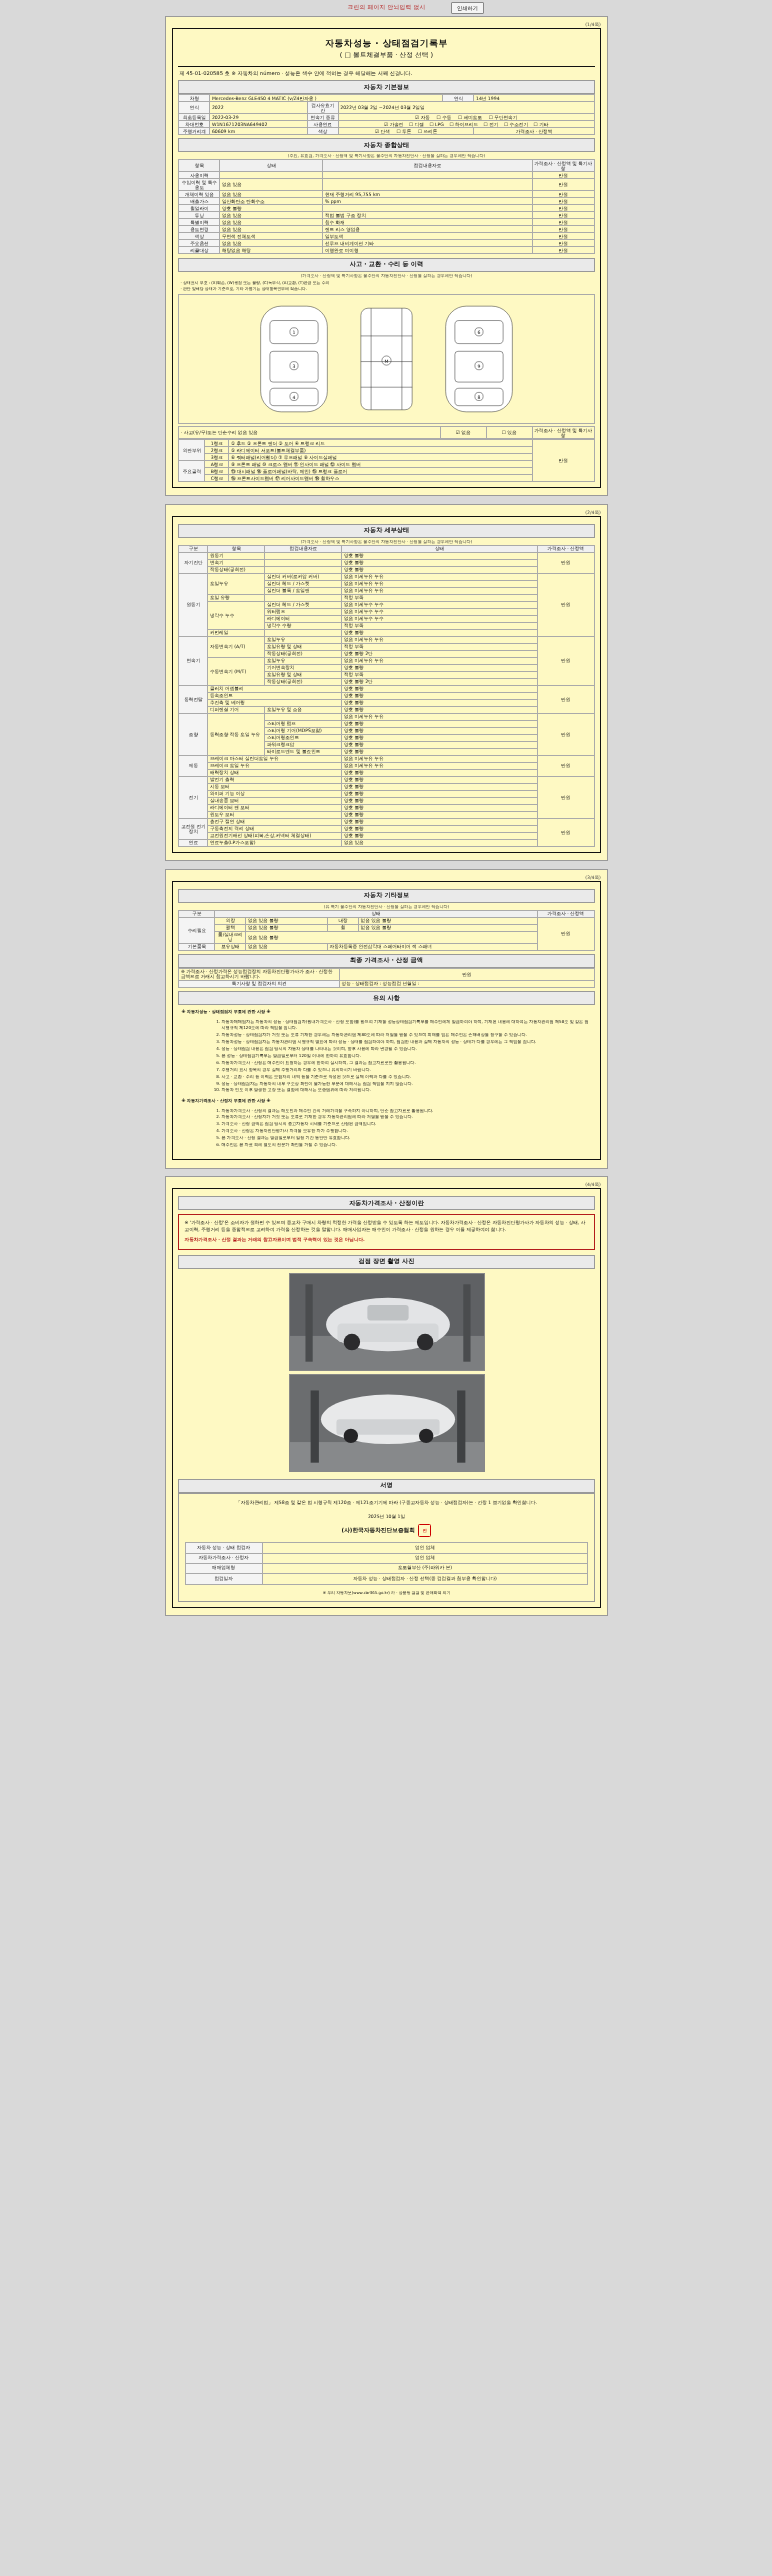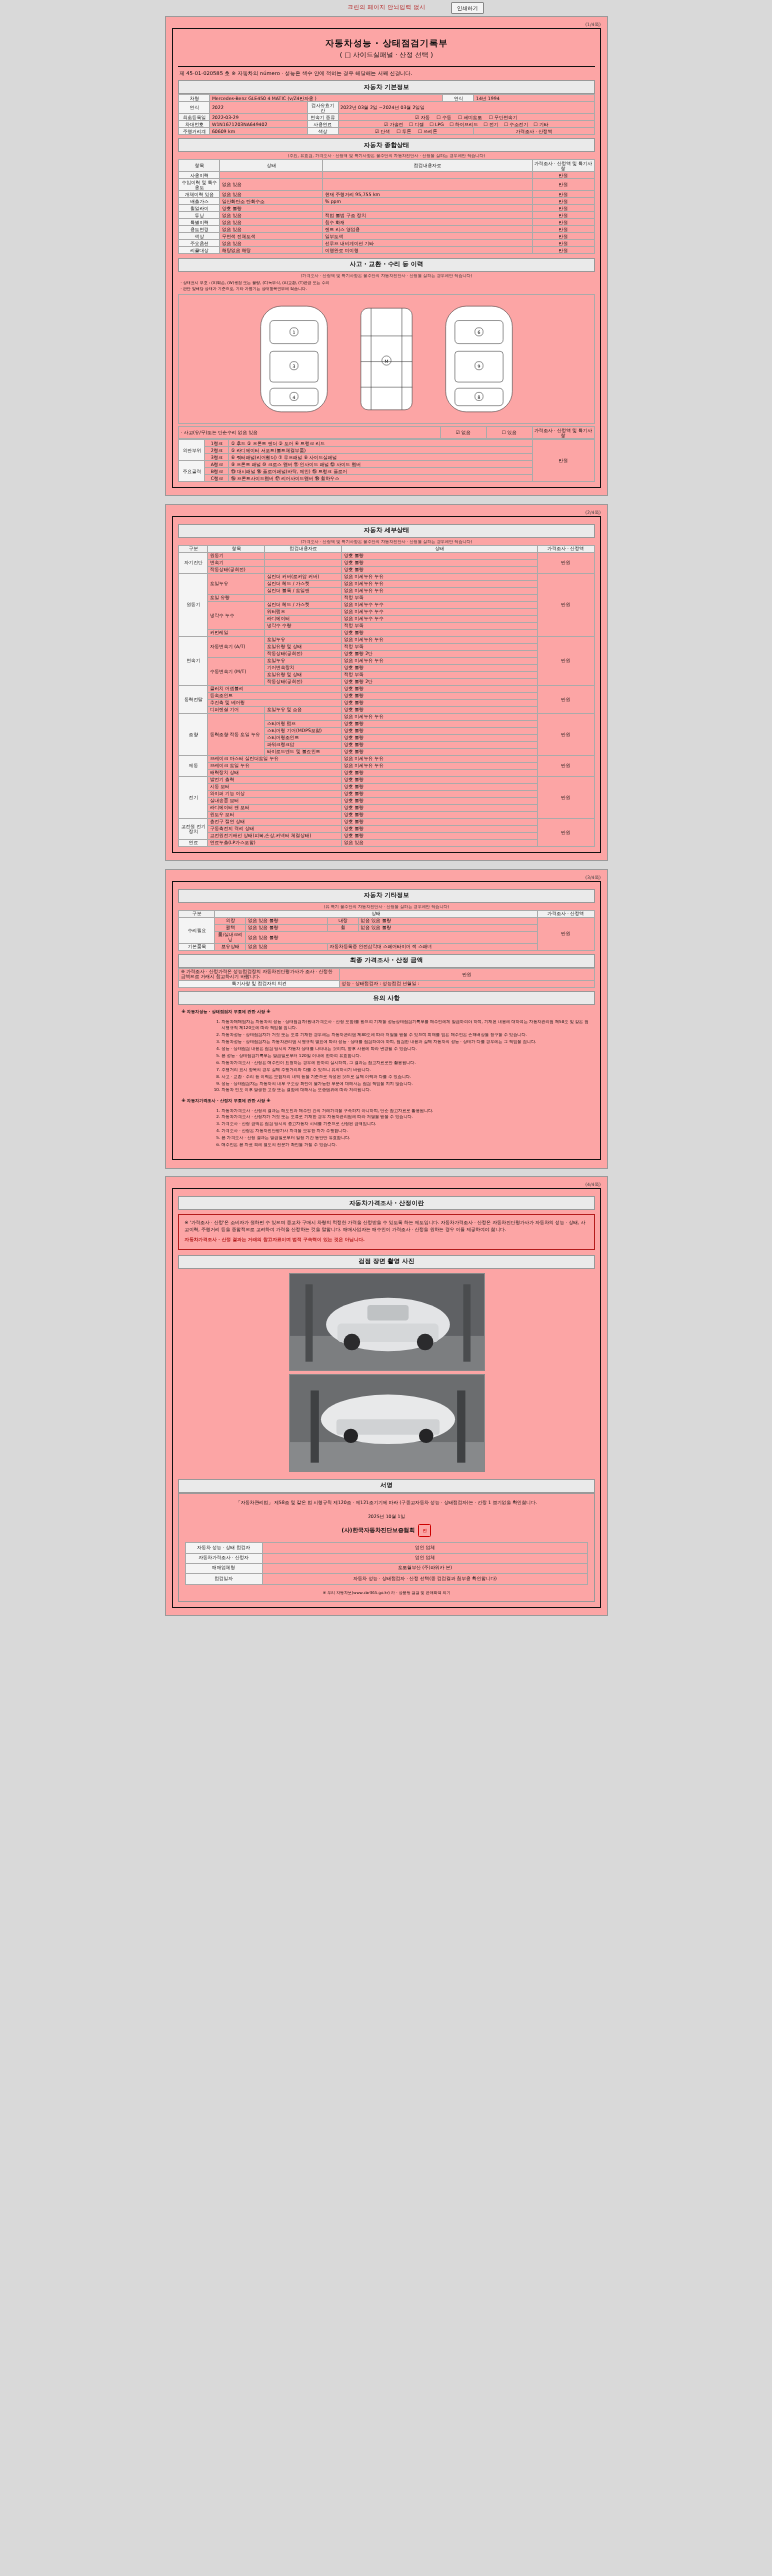--- a/index.html
+++ b/index.html
@@ -16,21 +16,21 @@
     display:flex; align-items:center; justify-content:center;
     position:relative;
   }
   .topbar .notice { color:#b31b1b; font-size:5.7px; letter-spacing:0.3px;}
   .topbar .printbtn {
     position:absolute; right:289px; top:2.1px;
     border:0.5px solid #888; background:#f4f4f4; font-size:5.2px;
     padding:1.5px 5.2px; border-radius:1px;
   }
   .page {
-    width:443px; margin:0 auto 7.2px auto; background:#fca5a5;
+    width:443px; margin:0 auto 7.2px auto; background:#fef9c3;
     border:0.5px solid #9a9a9a; padding:5.2px 6.2px 7.2px 6.2px;
     position:relative;
   }
   .pagemark { text-align:right; font-size:4.6px; color:#444; margin-bottom:1px;}
   .docbox { border:0.5px solid #111; padding:4.1px 5.2px 5.2px 5.2px;}
   h1.title {
     text-align:center; font-size:8.8px; font-weight:bold; margin:5.2px 0 1px 0;
     letter-spacing:0.5px;
   }
   .subtitle { text-align:center; font-size:6.7px; margin:1px 0 3.1px 0;}
@@ -71,21 +71,21 @@
   <span class="notice">크린의 페이지 안뇌입력 없시</span>
   <button class="printbtn">인쇄하기</button>
 </div>
 
 <div class="page">
   <div class="pagemark">(1/4쪽)</div>
   <div class="docbox">
 
     <div class="titleblock">
       <h1 class="title">자동차성능 · 상태점검기록부</h1>
-      <div class="subtitle">( □ 사이드실패널 · 산정 선택 )</div>
+      <div class="subtitle">( □ 볼트체결부품 · 산정 선택 )</div>
     </div>
     <div class="line1">제 45-01-020585 호  ※ 자동차의 número · 성능은 책수 안에 적혀는 경우 해당해는 서째 신경니다.</div>
 
     <div class="secthead">자동차 기본정보</div>
     <table class="grid">
       <tbody>
           <tr>
         <td class="lbl">차명</td>
         <td colspan="3">Mercedes-Benz GLE450 4 MATIC (v/Z4만자용 )</td>
         <td class="lbl">연식</td>

